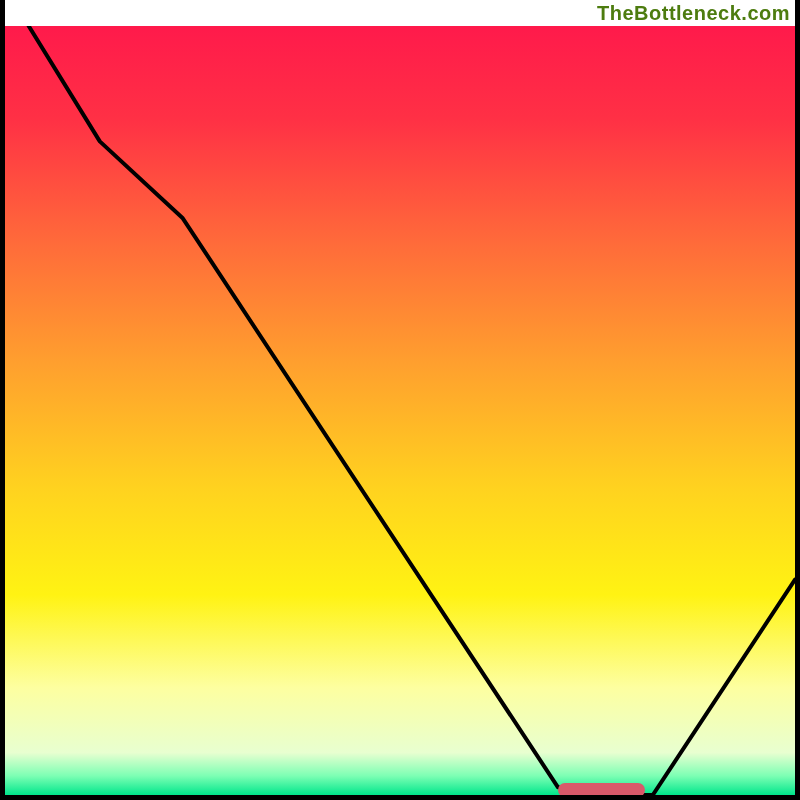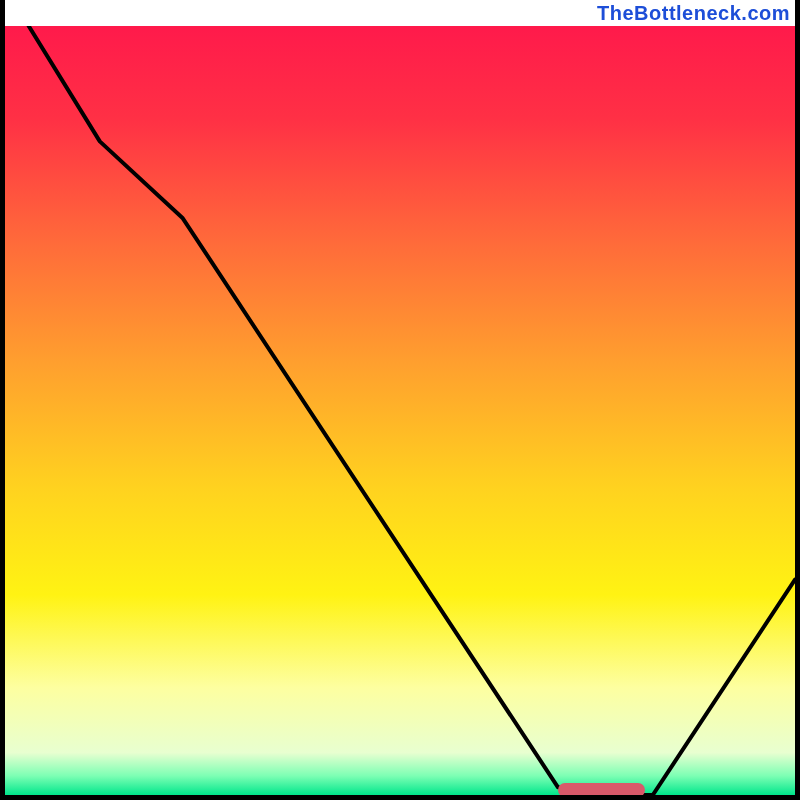--- a/index.html
+++ b/index.html
@@ -19,21 +19,21 @@
     width: 800px;
     height: 800px;
     box-sizing: border-box;
     border: 5px solid #000;
     border-top: 0;
   }
   #watermark {
     position: absolute;
     top: 2px;
     right: 10px;
-    color: #1d4ed8;
+    color: #4d7c0f;
     font-size: 20px;
     font-weight: 600;
     letter-spacing: 0.5px;
     z-index: 3;
   }
   
   #plot {
     position: absolute;
     left: 5px;
     top: 26px;     

